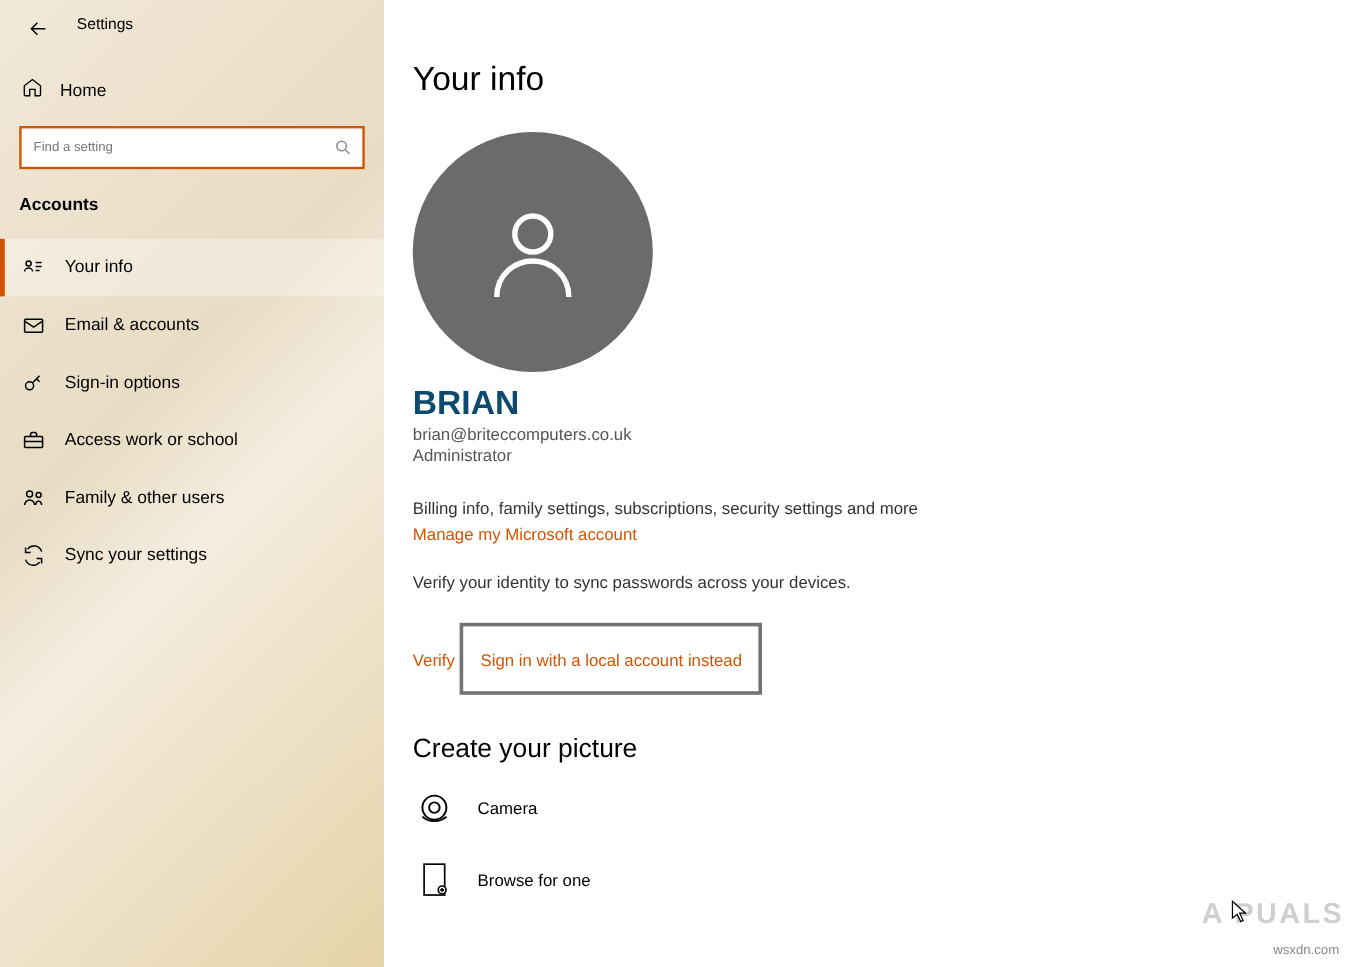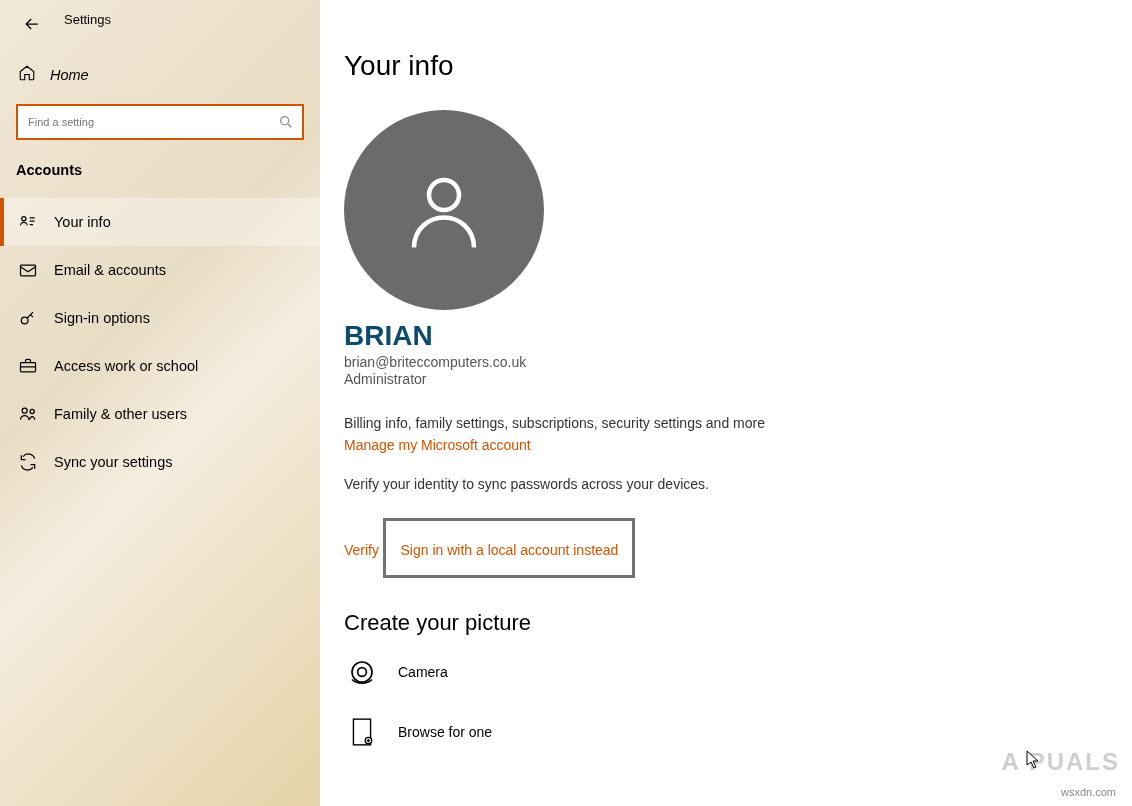--- a/index.html
+++ b/index.html
@@ -11,21 +11,21 @@
       background: linear-gradient(135deg, #f2e8d8 0%, #e8dcc4 40%, #f5ede0 55%, #efe3cc 70%, #e5d4a8 100%);
       padding-top: 8px;
       position: relative;
     }
     
     .header-row { display: flex; align-items: flex-start; gap: 20px; padding: 4px 16px 16px 20px; }
     .back-btn { width: 24px; height: 24px; display: flex; align-items: center; justify-content: center; cursor: pointer; }
     .back-btn svg { width: 20px; height: 20px; }
     .settings-title { font-size: 13px; color: #000; }
     
-    .home-row { display: flex; align-items: center; gap: 14px; padding: 12px 0 12px 18px; cursor: pointer; font-style: italic; }
+    .home-row { display: flex; align-items: center; gap: 14px; padding: 12px 0 12px 18px; cursor: pointer; }
     .home-row .lbl { font-size: 14.5px; color: #000; }
     
     .search-box {
       margin: 6px 16px 18px 16px;
       border: 2px solid #d35400;
       background: #fff;
       display: flex;
       align-items: center;
       height: 36px;
       padding: 0 8px 0 10px;

